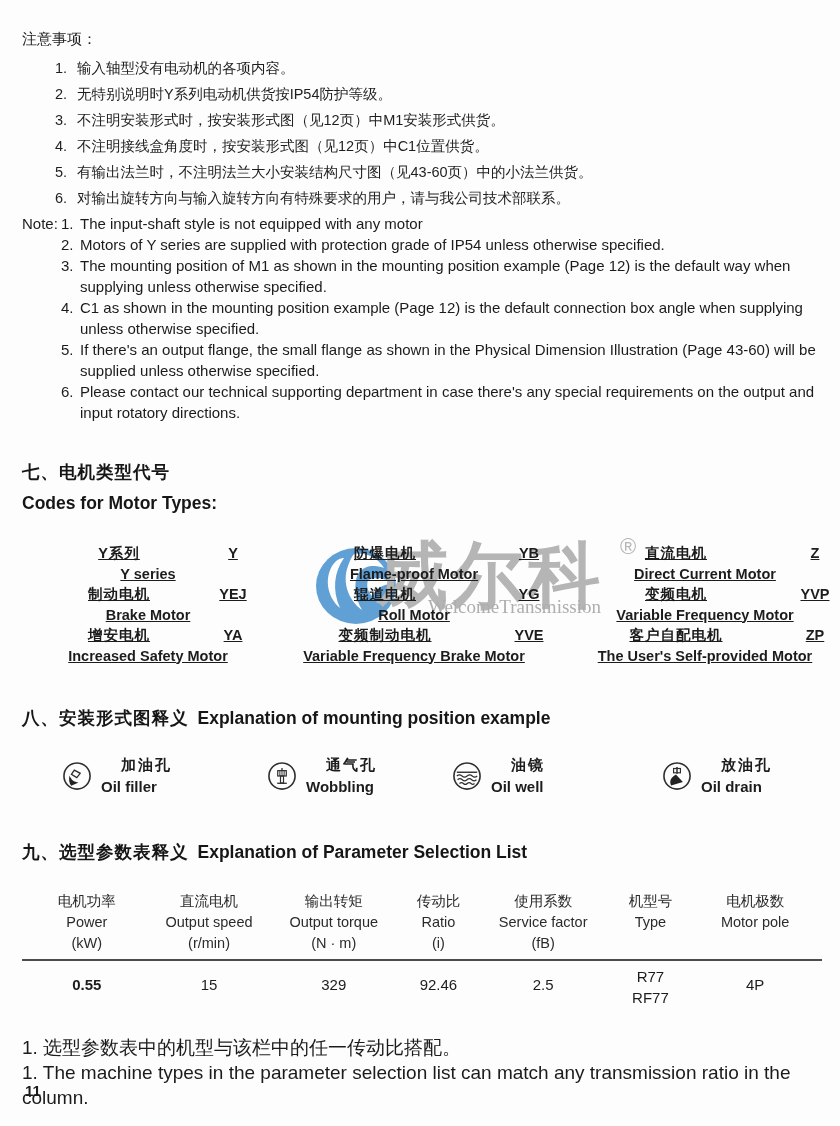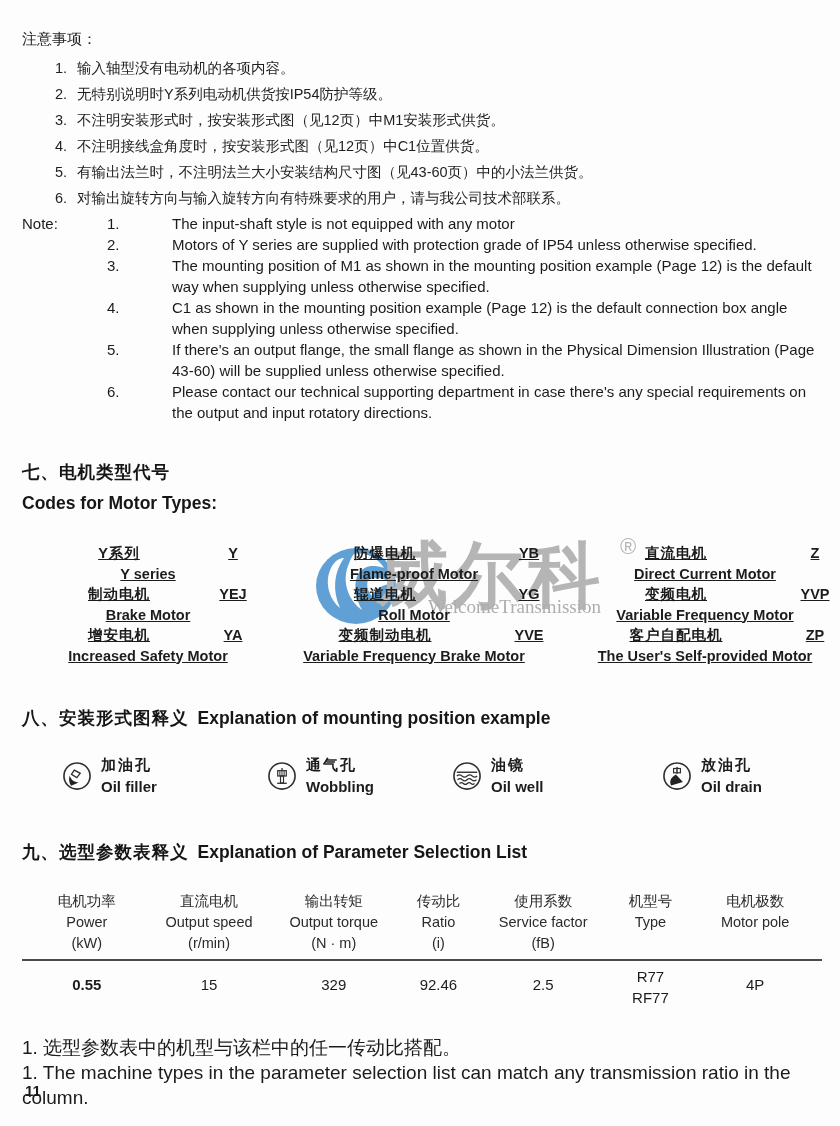--- a/index.html
+++ b/index.html
@@ -11,21 +11,21 @@
   .page { position:relative; width:840px; height:1126px; padding:30px 20px 0 22px; overflow:hidden; background:#fdfdfd; }
   .content { position:relative; z-index:1; }
 
   
   .notes-cn-title { font-size:15px; line-height:18px; margin-bottom:7px; color:#1e1e1e; }
   .cn-item { display:flex; margin-left:33px; font-size:14.5px; line-height:26px; color:#1e1e1e; }
   .cn-item .num { width:22px; flex:none; }
 
   
   .en-notes { margin-top:2px; font-size:15px; line-height:21px; color:#1b1b1b; }
-  .en-row { display:flex;gap:46px; }
+  .en-row { display:flex; }
   .en-label { width:39px; flex:none; }
   .en-num { width:19px; flex:none; }
   .en-text { flex:1; padding-right:4px; }
 
   
   .section-heading { display:flex; align-items:baseline; gap:9px; font-weight:bold; color:#161616; }
   .section-heading .cnpart { font-size:17.5px; letter-spacing:1px; }
   .section-heading .enpart { font-size:17.5px; }
 
   
@@ -47,21 +47,21 @@
   .watermark { position:absolute; left:308px; top:522px; width:360px; height:110px; z-index:0; }
   .wm-logo { position:absolute; left:6px; top:24px; }
   .wm-cn { position:absolute; left:68px; top:6px; font-size:72px; font-weight:bold; color:#b5b5b5; letter-spacing:4px; white-space:nowrap; }
   .wm-reg { position:absolute; left:312px; top:12px; font-size:22px; color:#b5b5b5; }
   .wm-en { position:absolute; left:120px; top:74px; font-size:19px; color:#aeaeae; font-family:"Liberation Serif","DejaVu Serif",serif; white-space:nowrap; }
 
   
   .mount-row { display:grid; grid-template-columns:205px 185px 210px auto; margin:24px 0 0 40px; }
   .mount-item { display:flex; align-items:center; gap:9px; }
   .mount-labels { font-weight:bold; font-size:15px; line-height:22px; color:#1c1c1c; }
-  .mount-labels .cn { letter-spacing:2px; }
+  .mount-labels .cn { letter-spacing:2px;margin-left:20px; }
   .micon { flex:none; }
 
   
   .param-table { margin:27px 0 0 0; }
   .p-row { display:flex; margin:0; }
   .p-col { text-align:center; font-size:14.5px; line-height:21px; color:#2b2b2b; }
   .c1{width:130px}.c2{width:115px}.c3{width:135px}.c4{width:75px}.c5{width:135px}.c6{width:80px}.c7{width:130px}
   .p-rule { border:none; border-top:2px solid #4c4c4c; margin:5px 0 0 0; width:800px; }
   .p-values { display:flex; margin-top:4px; }
   .p-val { text-align:center; font-size:15px; color:#1c1c1c; height:44px; }

